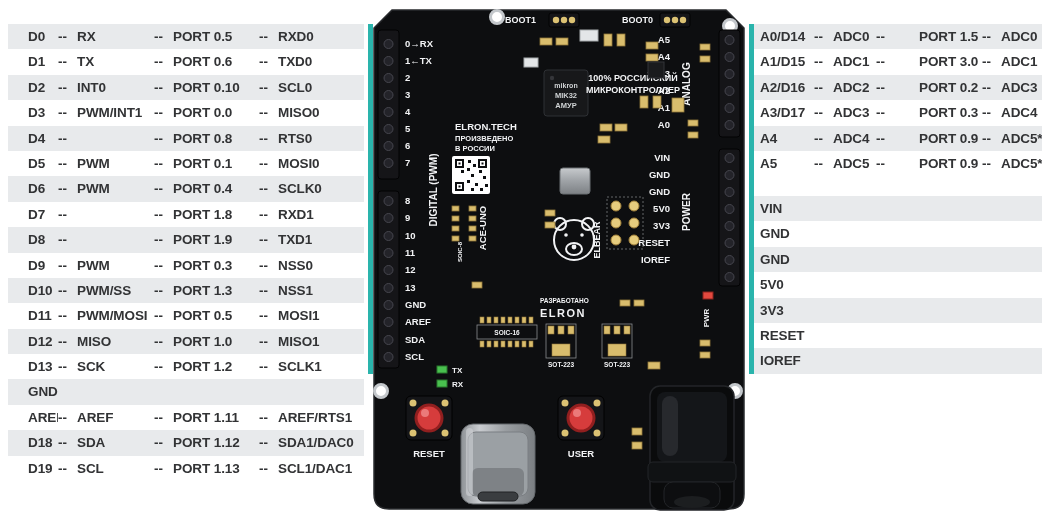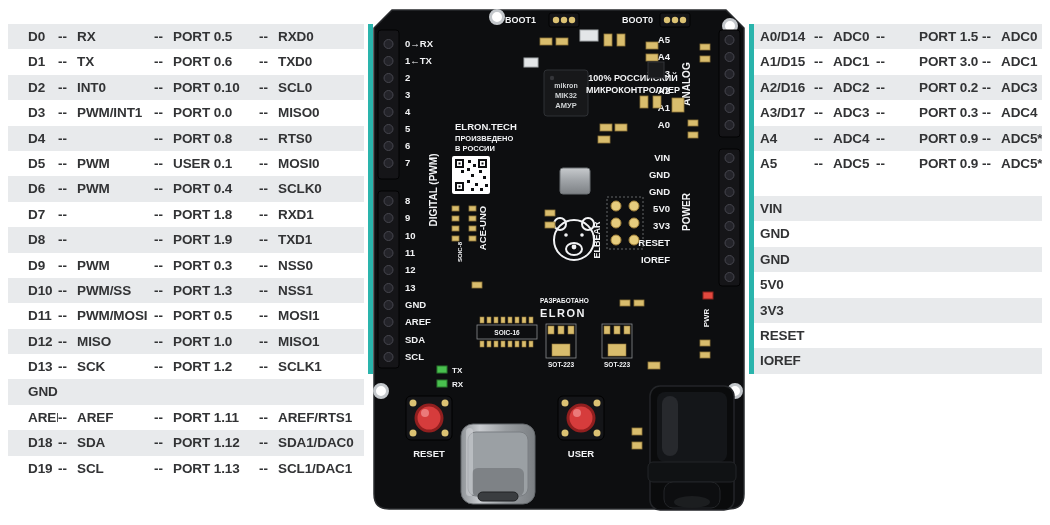--- a/index.html
+++ b/index.html
@@ -431,21 +431,21 @@
         <span class="c sep">--</span>
         <span class="c port">PORT 0.8</span>
         <span class="c sep">--</span>
         <span class="c signal">RTS0</span>
       </div>
       <div class="row">
         <span class="c pin">D5</span>
         <span class="c sep">--</span>
         <span class="c func">PWM</span>
         <span class="c sep">--</span>
-        <span class="c port">USER 0.1</span>
+        <span class="c port">PORT 0.1</span>
         <span class="c sep">--</span>
         <span class="c signal">MOSI0</span>
       </div>
       <div class="row">
         <span class="c pin">D6</span>
         <span class="c sep">--</span>
         <span class="c func">PWM</span>
         <span class="c sep">--</span>
         <span class="c port">PORT 0.4</span>
         <span class="c sep">--</span>

